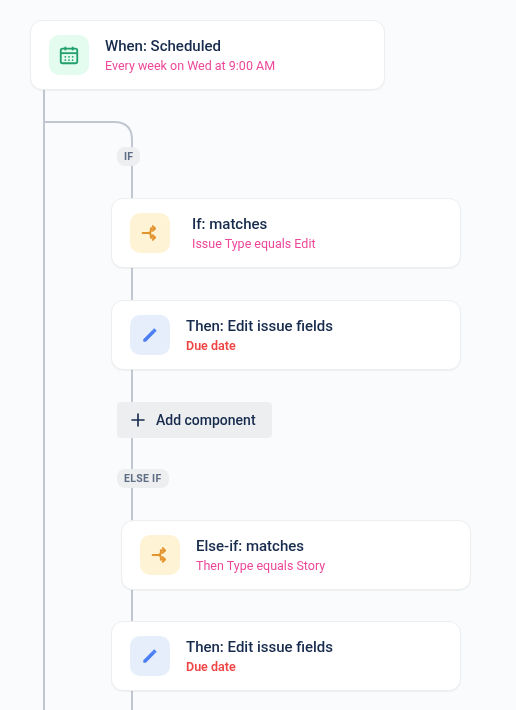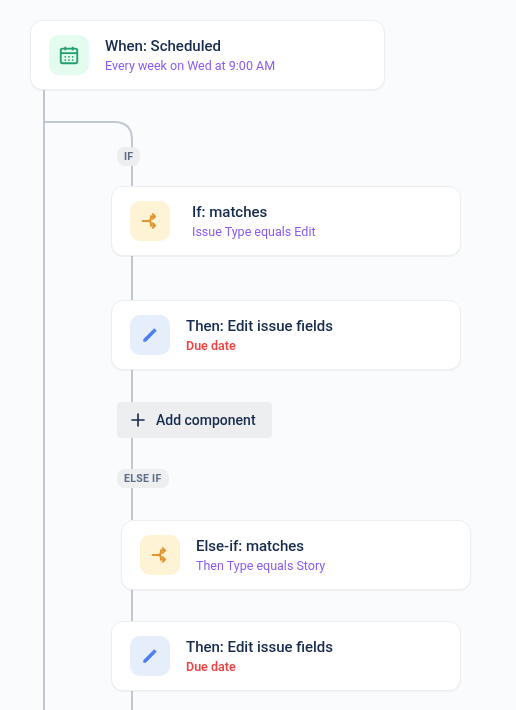--- a/index.html
+++ b/index.html
@@ -43,31 +43,31 @@
   .icon-wrap.blue { background: #e6edfb; }
 
   .card-text .title {
     font-size: 15px;
     color: #172b4d;
     font-weight: 500;
     line-height: 1.3;
   }
   .card-text .sub {
     font-size: 12.5px;
-    color: #8b5cf6;
+    color: #ec4899;
     margin-top: 2px;
   }
   .card-text .sub.bold {
     font-weight: 600;
     color: #ef4444;
   }
 
   
   .trigger-card { left: 30px; top: 20px; width: 355px; }
-  .if-card      { left: 111px; top: 186px; width: 350px; gap: 22px; }
+  .if-card      { left: 111px; top: 198px; width: 350px; gap: 22px; }
   .then-card    { left: 111px; top: 300px; width: 350px; }
   .elseif-card  { left: 121px; top: 520px; width: 350px; }
   .then2-card   { left: 111px; top: 621px; width: 350px; }
 
   
   .badge {
     position: absolute;
     background: #eceef0;
     color: #5e6c84;
     font-size: 10.5px;

